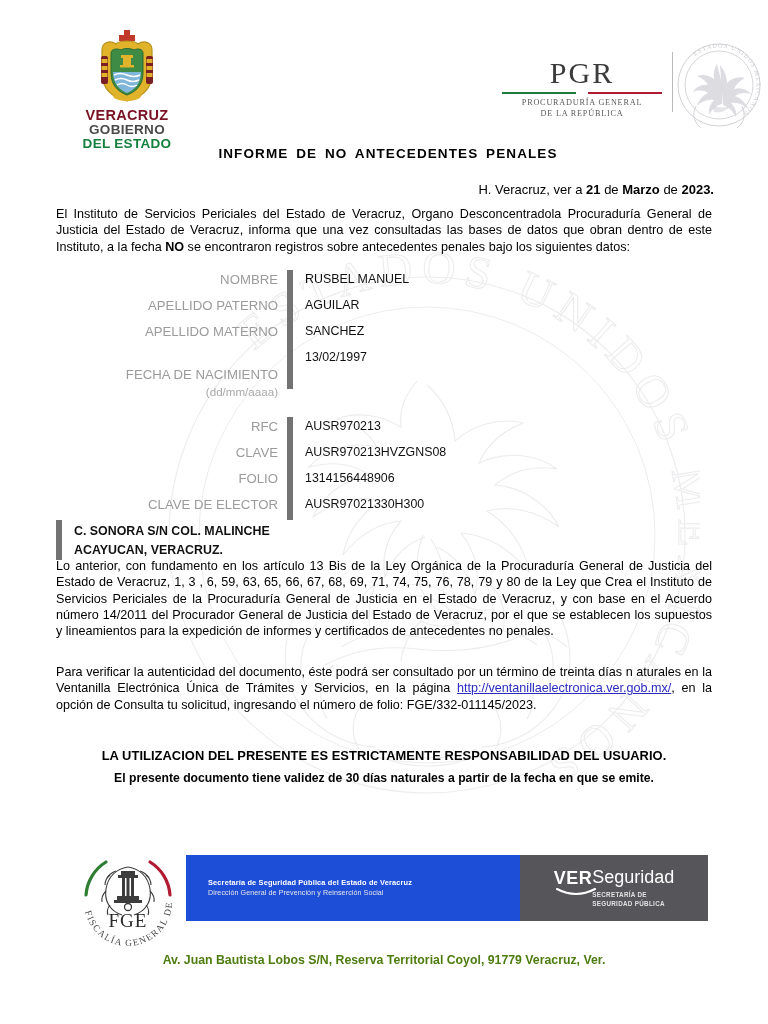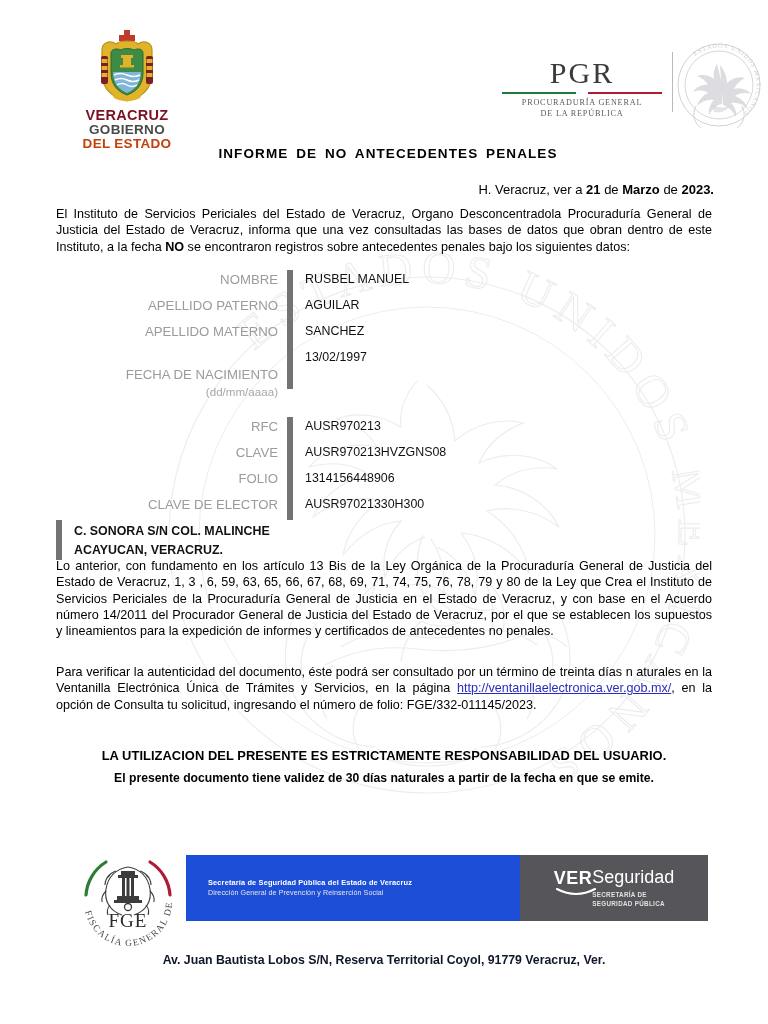--- a/index.html
+++ b/index.html
@@ -49,21 +49,21 @@
   .ver-crest { width: 74px; height: 76px; display: block; margin: 0 auto; }
   .ver-words {
     margin-top: 4px;
     font-family: "Liberation Sans", sans-serif;
     font-weight: bold;
     line-height: 1.02;
     letter-spacing: 0.3px;
   }
   .ver-words .l1 { font-size: 14.5px; color: #7b1224; }
   .ver-words .l2 { font-size: 13.5px; color: #4a4a4a; }
-  .ver-words .l3 { font-size: 13.5px; color: #c2410c; }
+  .ver-words .l3 { font-size: 13.5px; color: #15803d; }
 
   .pgr-block {
     position: absolute;
     left: 498px;
     top: 58px;
     width: 168px;
     text-align: center;
   }
   .pgr-mark {
     font-family: "Liberation Serif", serif;
@@ -282,21 +282,21 @@
   }
 
   .address {
     position: absolute;
     left: 0;
     top: 953px;
     width: 768px;
     text-align: center;
     font-size: 12.3px;
     font-weight: bold;
-    color: #0f172a;
+    color: #4d7c0f;
     z-index: 2;
   }
 </style>
 </head>
 <body>
 
 <div id="page">
 
   <div class="watermark">
     <svg viewBox="0 0 545 560" width="545" height="560" aria-hidden="true">

